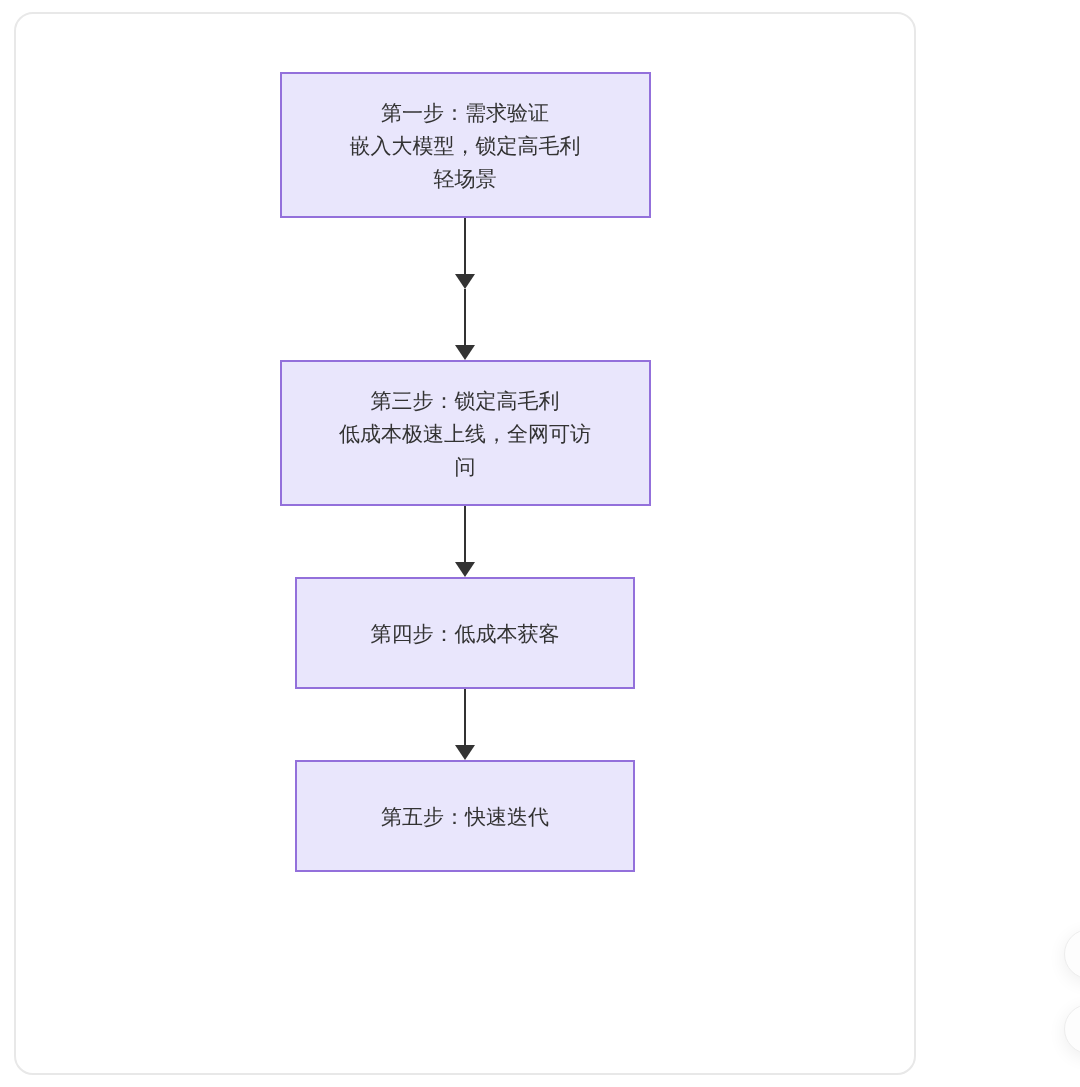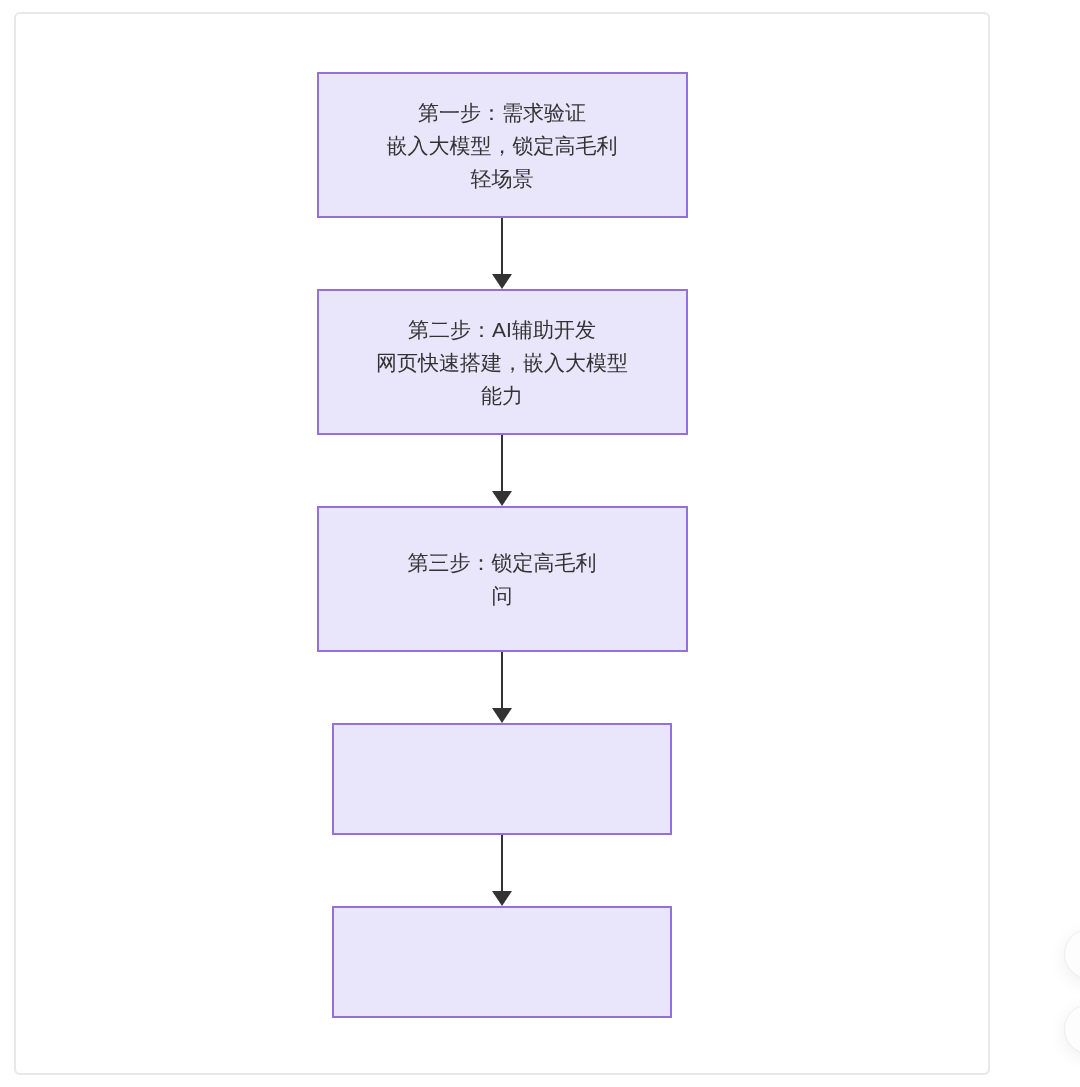--- a/index.html
+++ b/index.html
@@ -14,25 +14,25 @@
   .stage {
     position: relative;
     width: 1080px;
     height: 1087px;
     background: #ffffff;
   }
   .card {
     position: absolute;
     left: 14px;
     top: 12px;
-    width: 976px;
+    width: 902px;
     height: 1063px;
     background: #ffffff;
     border: 2px solid #e8e8e8;
-    border-radius: 6px;
+    border-radius: 19px;
     box-sizing: border-box;
     overflow: hidden;
   }
   .flow {
     width: 100%;
     padding-top: 58px;
     display: flex;
     flex-direction: column;
     align-items: center;
   }
@@ -95,50 +95,48 @@
         <div class="node-line">第一步：需求验证</div>
         <div class="node-line">嵌入大模型，锁定高毛利</div>
         <div class="node-line">轻场景</div>
       </div>
 
       <div class="arrow">
         <div class="arrow-line"></div>
         <div class="arrow-head"></div>
       </div>
 
-      <div class="node node-wide">
-        <div class="node-line">第二步：AI辅助开发</div>
-        <div class="node-line">网页快速搭建，嵌入大模型</div>
-        <div class="node-line">能力</div>
-      </div>
 
       <div class="arrow">
         <div class="arrow-line"></div>
         <div class="arrow-head"></div>
       </div>
 
       <div class="node node-wide">
         <div class="node-line">第三步：锁定高毛利</div>
+        <div class="node-line">低成本极速上线，全网可访</div>
         <div class="node-line">问</div>
       </div>
 
       <div class="arrow">
         <div class="arrow-line"></div>
         <div class="arrow-head"></div>
       </div>
 
       <div class="node node-narrow">
+        <div class="node-line">第四步：低成本获客</div>
       </div>
 
       <div class="arrow">
         <div class="arrow-line"></div>
         <div class="arrow-head"></div>
       </div>
 
       <div class="node node-narrow">
+        <div class="node-line">第五步：快速迭代</div>
       </div>
 
     </div>
   </div>
 
   <div class="fab fab-1"></div>
   <div class="fab fab-2"></div>
 </div>
 
 </body></html>

